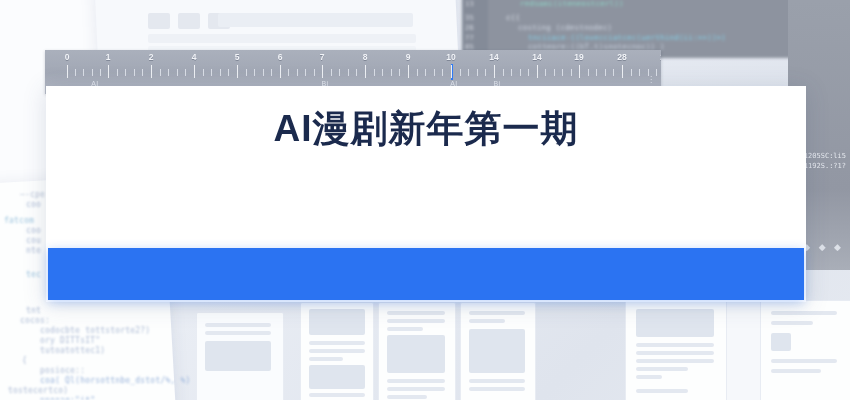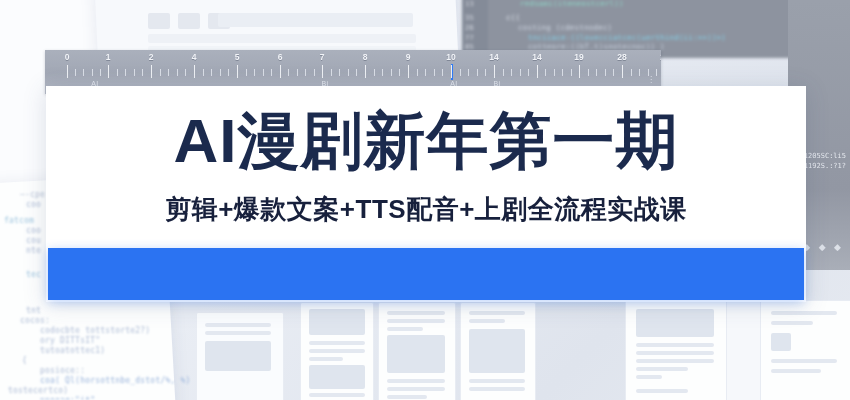--- a/index.html
+++ b/index.html
@@ -95,21 +95,21 @@
   .r-sub{
     position:absolute;top:30px;color:#e4e8ef;font-size:7px;
     transform:translateX(-50%);letter-spacing:.5px;
   }
   .r-cursor{position:absolute;top:14px;width:2px;height:16px;background:#2f7bf6;}
   .r-dots{position:absolute;right:6px;top:28px;color:#dfe3ea;font-size:8px;line-height:3px;}
 
   
   #title{
     position:absolute;left:0;right:0;top:24px;text-align:center;
-    font-size:62px;font-weight:bold;color:#1b2a4d;
+    font-size:37px;font-weight:bold;color:#1b2a4d;
     letter-spacing:1px;line-height:1;white-space:nowrap;
   }
   #subtitle{
     position:absolute;left:0;right:0;top:106px;text-align:center;
     font-size:26px;font-weight:bold;color:#17203c;
     letter-spacing:.5px;white-space:nowrap;
   }
   #bluebar{
     position:absolute;left:2px;top:162px;width:756px;height:52px;
     background:#2b73f2;
@@ -317,17 +317,16 @@
         <div class="r-tickminor" style="left: 568px;"></div>
         <div class="r-tickminor" style="left: 586px;"></div>
         <div class="r-tickminor" style="left: 594px;"></div>
         <div class="r-tickminor" style="left: 603px;"></div>
         <div class="r-tickminor" style="left: 611px;"></div>
       </div>
   </div>
 
   <div id="card">
     <div id="title">AI漫剧新年第一期</div>
-    <div id="subtitle">剪辑+爆款文案+TTS配音+上剧全流程实战课</div>
     <div id="bluebar"></div>
   </div>
 
 </div>
 
 </body></html>

